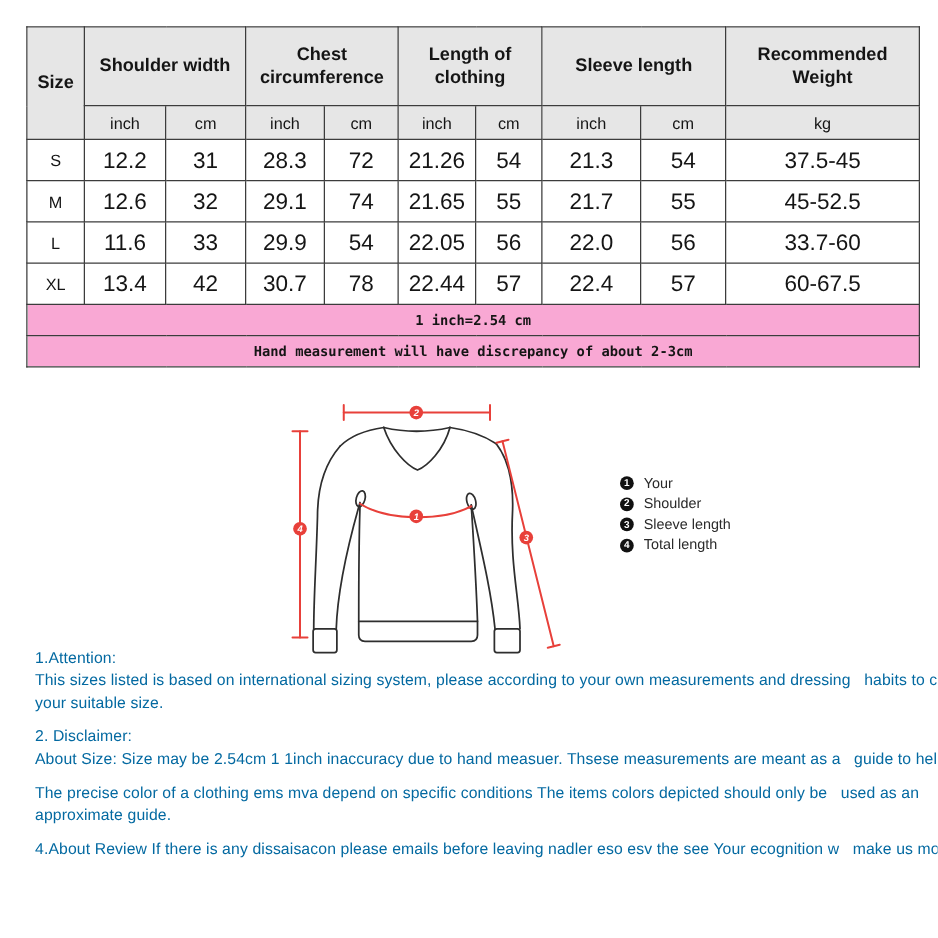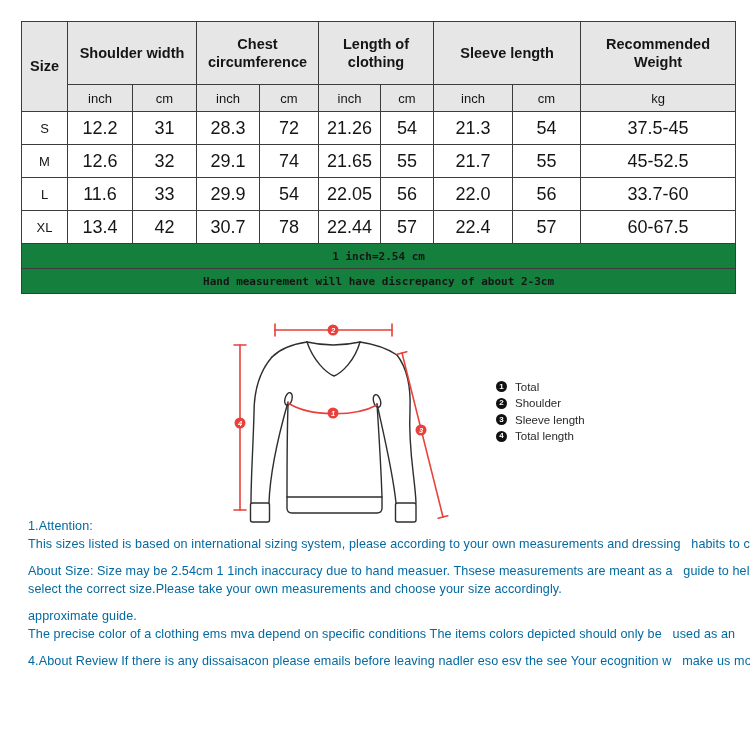--- a/index.html
+++ b/index.html
@@ -15,21 +15,21 @@
   table.size-table td, table.size-table th {
     border: 1px solid #3c3c3c; text-align: center; vertical-align: middle;
     color: #151515; overflow: hidden;
   }
   .hdr-row th { background: #e6e6e6; font-weight: bold; font-size: 14.5px; height: 63px; line-height: 1.25; }
   .unit-row td { background: #e6e6e6; font-weight: normal; font-size: 13px; height: 27px; margin-top: 16px; }
   .data-row td { font-size: 18px; height: 33px; background: #ffffff; }
   .data-row td.size-cell { font-size: 13px; }
   .note-row td {
     height: 25px; font-family: "DejaVu Sans Mono", monospace;
-    font-weight: bold; font-size: 11px; background: #15803d; color: #111;
+    font-weight: bold; font-size: 11px; background: #f9a8d4; color: #111;
   }
 
   
   .diagram-wrap { position: absolute; left: 225px; top: 315px; width: 250px; height: 215px; }
   .legend { position: absolute; left: 496px; top: 381px; display: flex; flex-direction: column; gap: 5.5px; }
   .legend-row { display: flex; align-items: center; gap: 8px; height: 11px; }
   .legend-dot {
     width: 11px; height: 11px; border-radius: 50%; background: #111; color: #fff;
     font-size: 8px; font-weight: bold; display: flex; align-items: center; justify-content: center;
     flex: 0 0 11px; line-height: 1;
@@ -192,47 +192,48 @@
         <text x="196" y="117.8" text-anchor="middle" font-size="7.5" font-weight="bold" font-style="italic" fill="#ffffff">3</text>
         <circle cx="108" cy="98" r="5.5" fill="#e8403a"></circle>
         <text x="108" y="100.8" text-anchor="middle" font-size="7.5" font-weight="bold" font-style="italic" fill="#ffffff">1</text>
       </g>
     </svg>
   </div>
 
   <div class="legend">
     <div class="legend-row">
       <span class="legend-dot">1</span>
-      <span class="legend-label">Total</span>
+      <span class="legend-label">Your</span>
     </div>
     <div class="legend-row">
       <span class="legend-dot">2</span>
       <span class="legend-label">Shoulder</span>
     </div>
     <div class="legend-row">
       <span class="legend-dot">3</span>
       <span class="legend-label">Sleeve length</span>
     </div>
     <div class="legend-row">
       <span class="legend-dot">4</span>
       <span class="legend-label">Total length</span>
     </div>
   </div>
 
   <div class="notes">
     <div class="para">
       <div class="line">1.Attention:</div>
       <div class="line">This sizes listed is based on international sizing system, please according to your own measurements and dressing   habits to choose</div>
-    </div>
-    <div class="para">
+      <div class="line">your suitable size.</div>
+    </div>
+    <div class="para">
+      <div class="line">2. Disclaimer:</div>
       <div class="line">About Size: Size may be 2.54cm 1 1inch inaccuracy due to hand measuer. Thsese measurements are meant as a   guide to help you</div>
-      <div class="line">select the correct size.Please take your own measurements and choose your size accordingly.</div>
-    </div>
-    <div class="para">
+    </div>
+    <div class="para">
+      <div class="line">The precise color of a clothing ems mva depend on specific conditions The items colors depicted should only be   used as an</div>
       <div class="line">approximate guide.</div>
-      <div class="line">The precise color of a clothing ems mva depend on specific conditions The items colors depicted should only be   used as an</div>
     </div>
     <div class="para">
       <div class="line">4.About Review If there is any dissaisacon please emails before leaving nadler eso esv the see Your ecognition w   make us more</div>
     </div>
   </div>
 
 </div>
 
 </body></html>

